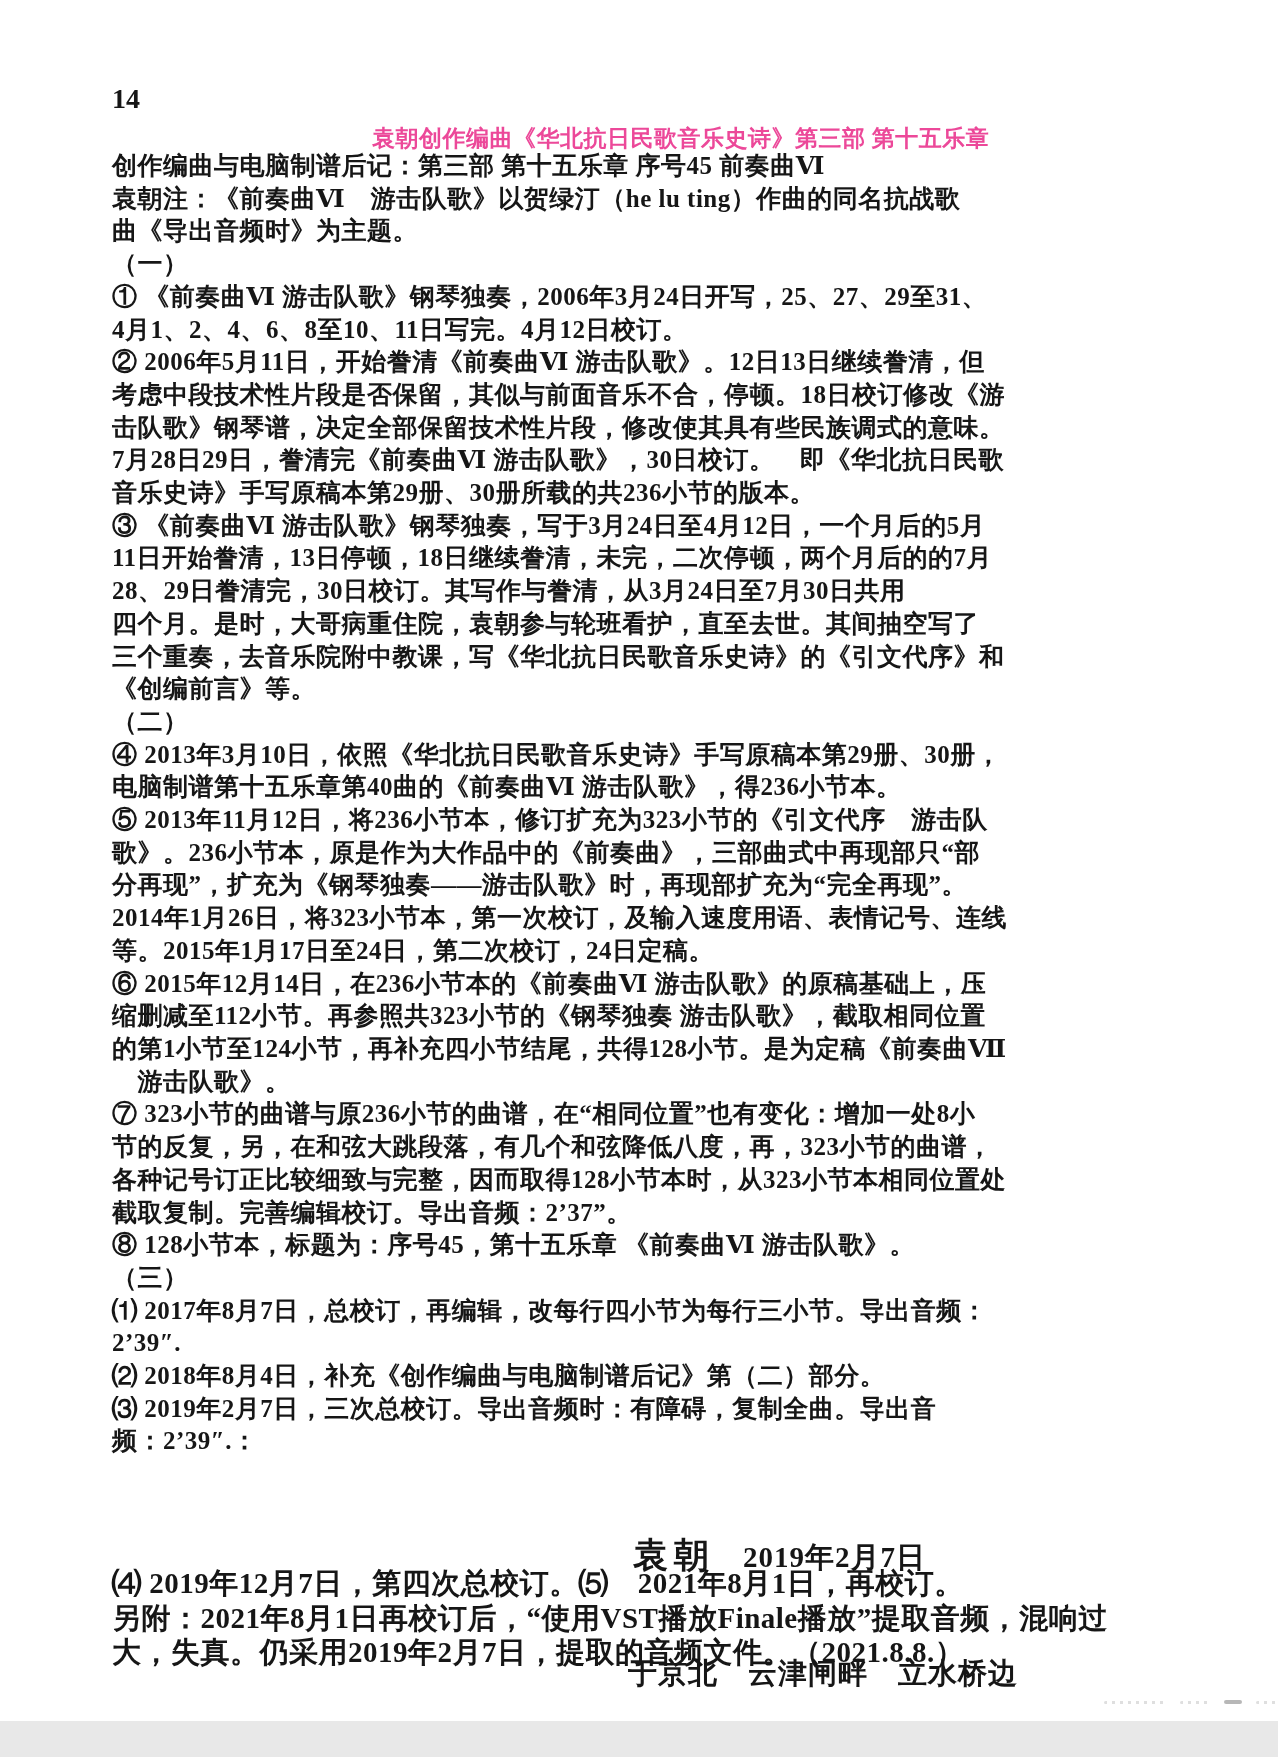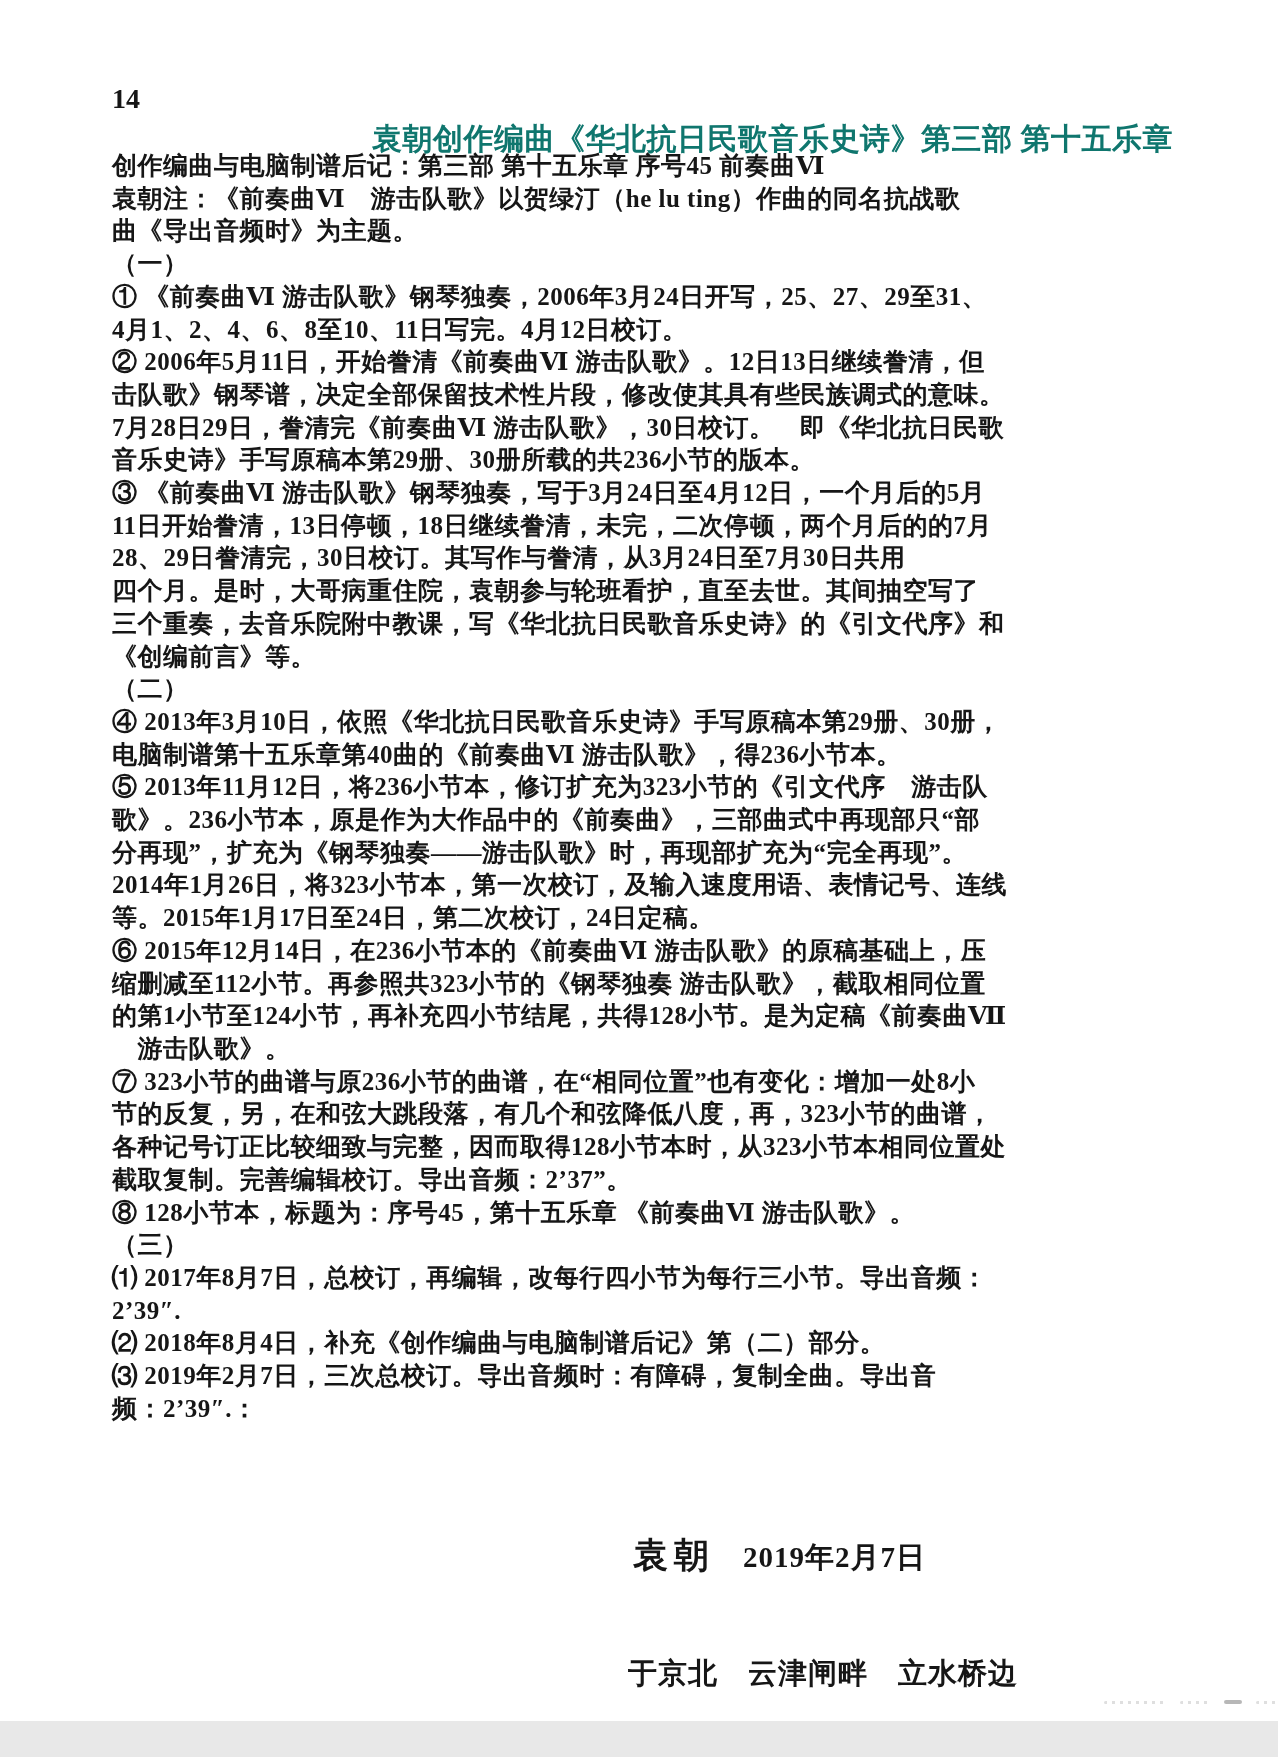--- a/index.html
+++ b/index.html
@@ -11,22 +11,22 @@
     font-family:"Liberation Serif","DejaVu Serif",serif;
     font-weight:bold;
     overflow:hidden;
   }
   .page-number{
     position:absolute;left:112px;top:84px;
     font-size:28px;line-height:30px;
   }
   .doc-header{
     position:absolute;left:372px;top:64px;
-    font-size:30px;line-height:30px;
-    color:#0f766e;
+    font-size:23px;line-height:30px;
+    color:#ec4899;
     letter-spacing:0.5px;
     white-space:pre;
   }
   .content{
     position:absolute;left:112px;top:150px;
     width:1080px;
     font-size:25px;line-height:32.7px;
     letter-spacing:0.5px;
   }
   .content .line{white-space:pre;min-height:32.7px;}
@@ -69,20 +69,21 @@
   </div>
 
   <div class="content">
       <div class="line">创作编曲与电脑制谱后记：第三部 第十五乐章 序号45 前奏曲Ⅵ</div>
       <div class="line">袁朝注：《前奏曲Ⅵ　游击队歌》以贺绿汀（he lu ting）作曲的同名抗战歌</div>
       <div class="line">曲《导出音频时》为主题。</div>
       <div class="line">（一）</div>
       <div class="line">① 《前奏曲Ⅵ 游击队歌》钢琴独奏，2006年3月24日开写，25、27、29至31、</div>
       <div class="line">4月1、2、4、6、8至10、11日写完。4月12日校订。</div>
       <div class="line">② 2006年5月11日，开始誊清《前奏曲Ⅵ 游击队歌》。12日13日继续誊清，但</div>
+      <div class="line">考虑中段技术性片段是否保留，其似与前面音乐不合，停顿。18日校订修改《游</div>
       <div class="line">击队歌》钢琴谱，决定全部保留技术性片段，修改使其具有些民族调式的意味。</div>
       <div class="line">7月28日29日，誊清完《前奏曲Ⅵ 游击队歌》，30日校订。　即《华北抗日民歌</div>
       <div class="line">音乐史诗》手写原稿本第29册、30册所载的共236小节的版本。</div>
       <div class="line">③ 《前奏曲Ⅵ 游击队歌》钢琴独奏，写于3月24日至4月12日，一个月后的5月</div>
       <div class="line">11日开始誊清，13日停顿，18日继续誊清，未完，二次停顿，两个月后的的7月</div>
       <div class="line">28、29日誊清完，30日校订。其写作与誊清，从3月24日至7月30日共用</div>
       <div class="line">四个月。是时，大哥病重住院，袁朝参与轮班看护，直至去世。其间抽空写了</div>
       <div class="line">三个重奏，去音乐院附中教课，写《华北抗日民歌音乐史诗》的《引文代序》和</div>
       <div class="line">《创编前言》等。</div>
       <div class="line">（二）</div>
@@ -110,20 +111,25 @@
       <div class="line">频：2’39″.：</div>
     </div>
 
   <div class="signature">
     <div class="sig-line1">
       <span class="sig-name">袁朝</span><span class="sig-date">2019年2月7日</span>
     </div>
     <div class="sig-line2">于京北　云津闸畔　立水桥边</div>
   </div>
 
+  <div class="footer">
+      <div class="line">⑷ 2019年12月7日，第四次总校订。⑸　2021年8月1日，再校订。</div>
+      <div class="line">另附：2021年8月1日再校订后，“使用VST播放Finale播放”提取音频，混响过</div>
+      <div class="line">大，失真。仍采用2019年2月7日，提取的音频文件。（2021.8.8.）</div>
+    </div>
 
   <div class="watermark">
     <span class="wm-seg"></span>
     <span class="wm-seg wm-seg2"></span>
     <span class="wm-dark"></span>
     <span class="wm-seg wm-seg2"></span>
   </div>
 
 </div>
 

